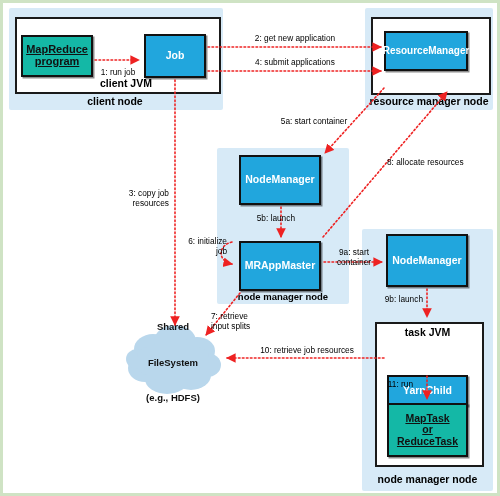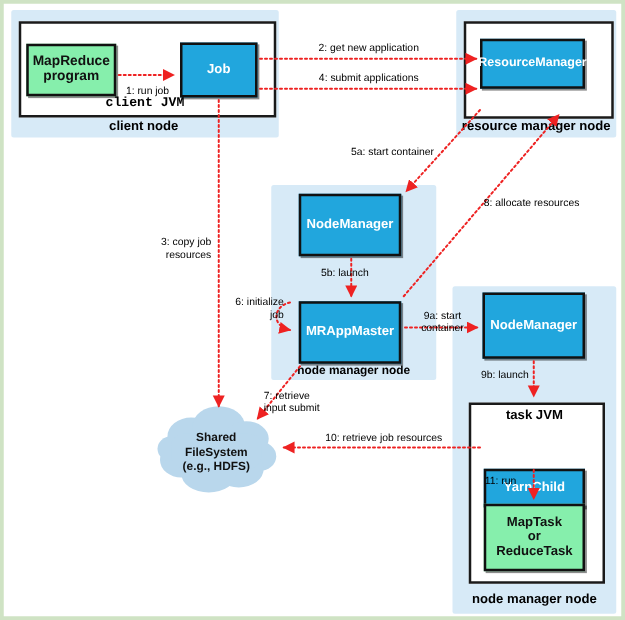--- a/index.html
+++ b/index.html
@@ -17,21 +17,21 @@
     position:absolute;background:#ffffff;border:2px solid #1a1a1a;
   }
   .box{
     position:absolute;box-sizing:border-box;
     border:2px solid #111111;
     display:flex;align-items:center;justify-content:center;text-align:center;
     font-weight:bold;line-height:1.05;
     box-shadow:1.5px 1.5px 0 rgba(0,0,0,0.45);
   }
   .blue{background:#21a6dd;color:#ffffff;font-size:10.5px;}
-  .orange{background:#86efac;color:#111111;font-size:11px;}
+  .orange{background:#14b8a6;color:#111111;font-size:11px;text-decoration:underline;}
   .caption{
     position:absolute;font-weight:bold;color:#000;font-size:10.5px;
     text-align:center;white-space:nowrap;
   }
   .lbl{
     position:absolute;font-size:8.3px;color:#000;line-height:1.15;
     white-space:pre-line;
   }
   .lbl.r{text-align:right;}
   .lbl.c{text-align:center;}
@@ -56,21 +56,21 @@
 
   <div class="panel" style="left:359px;top:226px;width:131px;height:262px;"></div>
 
   <div class="jvm" style="left:12px;top:14px;width:202px;height:73px;"></div>
 
   <div class="box orange" style="left:18px;top:32px;width:72px;height:42px;white-space:pre-line;">MapReduce
 program</div>
 
   <div class="box blue" style="left:141px;top:31px;width:62px;height:44px;">Job</div>
 
-  <div class="caption" style="left:62px;top:74px;width:102px;font-family:Liberation Mono, monospace;">client JVM</div>
+  <div class="caption" style="left:72px;top:74px;width:102px;">client JVM</div>
 
   <div class="caption" style="left:60px;top:92px;width:104px;">client node</div>
 
   <div class="jvm" style="left:368px;top:14px;width:116px;height:74px;"></div>
 
   <div class="box blue" style="left:381px;top:28px;width:84px;height:40px;font-size:10px;">ResourceManager</div>
 
   <div class="caption" style="left:362px;top:92px;width:128px;">resource manager node</div>
 
   <div class="box blue" style="left:236px;top:152px;width:82px;height:50px;">NodeManager</div>
@@ -100,21 +100,21 @@
         <ellipse cx="52" cy="18" rx="21" ry="16"></ellipse>
         <ellipse cx="74" cy="28" rx="18" ry="14"></ellipse>
         <ellipse cx="84" cy="42" rx="14" ry="12"></ellipse>
         <ellipse cx="68" cy="52" rx="20" ry="15"></ellipse>
         <ellipse cx="44" cy="56" rx="22" ry="15"></ellipse>
         <ellipse cx="22" cy="45" rx="17" ry="14"></ellipse>
         <ellipse cx="14" cy="36" rx="11" ry="10"></ellipse>
         <rect x="14" y="24" width="72" height="28" rx="10"></rect>
       </g>
     </svg>
-    <div class="cloudtext" style="padding-top:2px;">
+    <div class="cloudtext" style="padding-top:2px;gap:24px;">
       <span>Shared</span>
       <span>FileSystem</span>
       <span>(e.g., HDFS)</span>
     </div>
   </div>
 
   <svg class="arrows">
     <defs>
       <marker id="ah" markerWidth="7" markerHeight="7" refX="5.4" refY="3" orient="auto" markerUnits="strokeWidth">
         <path d="M0,0 L6,3 L0,6 z" fill="#ee2222"></path>
@@ -160,21 +160,21 @@
   <div class="lbl c" style="left:228px;top:55px;width:128px;">4: submit applications</div>
 
   <div class="lbl c" style="left:264px;top:114px;width:94px;">5a: start container</div>
 
   <div class="lbl r" style="left:236px;top:211px;width:56px;">5b: launch</div>
 
   <div class="lbl r" style="left:166px;top:234px;width:58px;">6: initialize
 job</div>
 
   <div class="lbl" style="left:208px;top:309px;width:72px;">7: retrieve
-input submit</div>
+input splits</div>
 
   <div class="lbl" style="left:384px;top:155px;width:110px;">8: allocate resources</div>
 
   <div class="lbl c" style="left:325px;top:245px;width:52px;">9a: start
 container</div>
 
   <div class="lbl r" style="left:368px;top:292px;width:52px;">9b: launch</div>
 
   <div class="lbl c" style="left:238px;top:343px;width:132px;">10: retrieve job resources</div>
 

